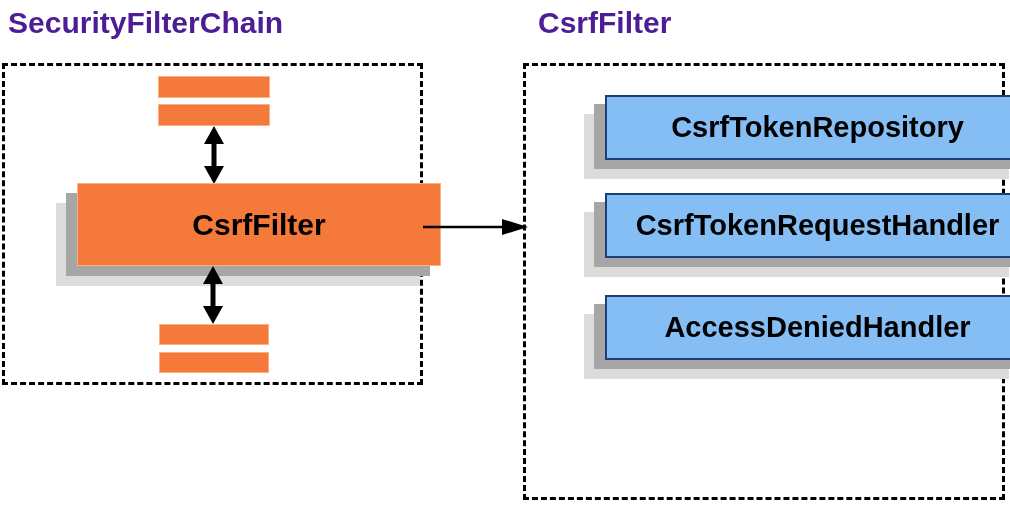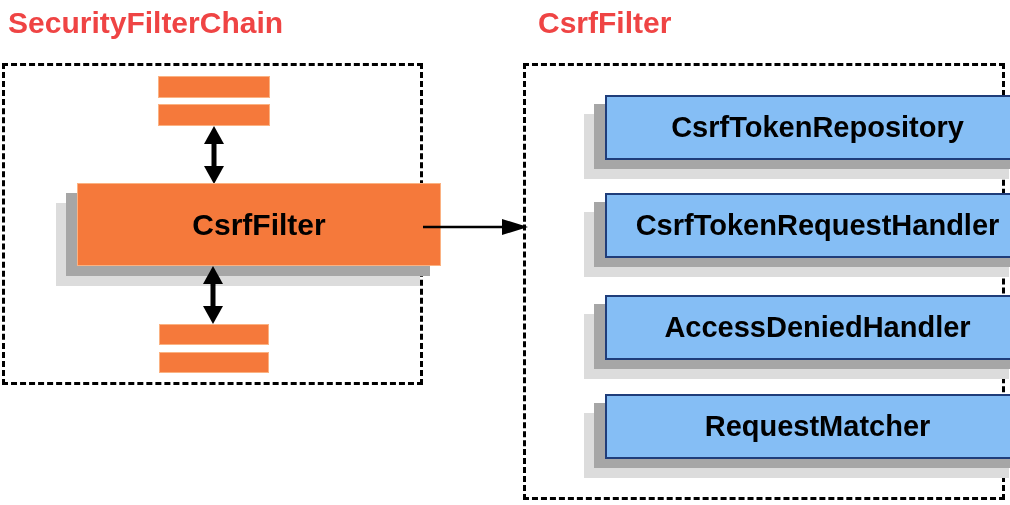--- a/index.html
+++ b/index.html
@@ -13,21 +13,21 @@
     width: 1010px;
     height: 505px;
     background: #ffffff;
     overflow: hidden;
   }
 
   .panel-title {
     position: absolute;
     font-size: 30px;
     font-weight: bold;
-    color: #ef4444;
+    color: #4c1d95;
     letter-spacing: 0px;
     white-space: nowrap;
   }
 
   .dashed-box {
     position: absolute;
     border: 3px dashed #000000;
     box-sizing: border-box;
     background: transparent;
   }
@@ -139,19 +139,14 @@
     <div class="sheet-dark"></div>
     <div class="face">CsrfTokenRequestHandler</div>
   </div>
 
   <div class="stack component" id="component-2">
     <div class="sheet-light"></div>
     <div class="sheet-dark"></div>
     <div class="face">AccessDeniedHandler</div>
   </div>
 
-  <div class="stack component" id="component-3">
-    <div class="sheet-light"></div>
-    <div class="sheet-dark"></div>
-    <div class="face">RequestMatcher</div>
-  </div>
 
 </div>
 
 </body></html>

